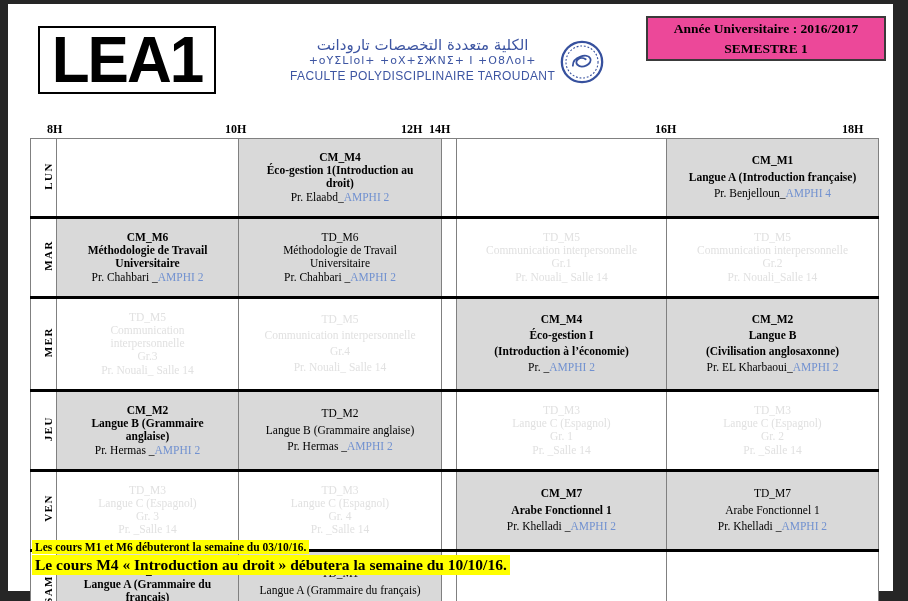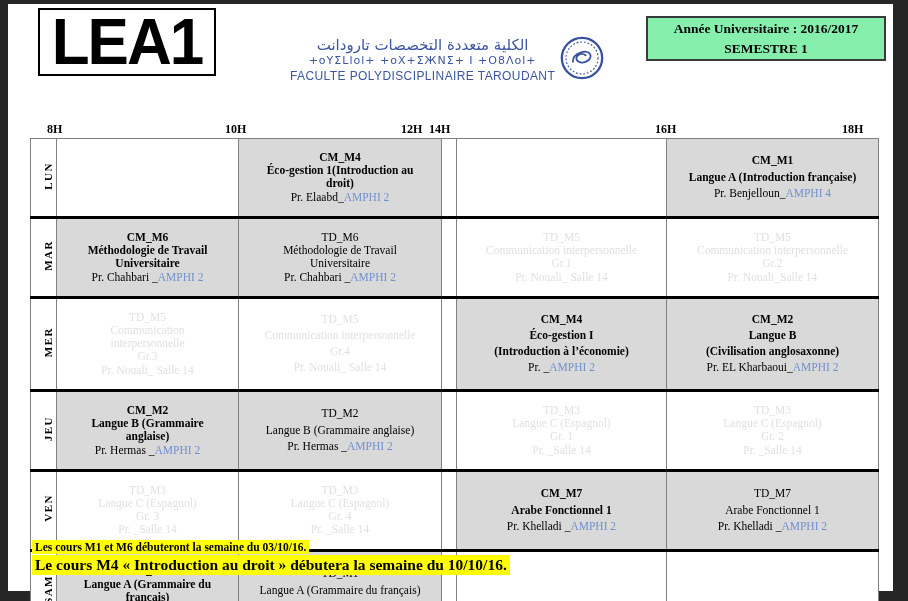--- a/index.html
+++ b/index.html
@@ -10,33 +10,33 @@
     --grid:#808080;
     --headblue:#3d55a2;
     --highlight:#ffff00;
   }
   *{margin:0;padding:0;box-sizing:border-box;}
   html,body{width:908px;height:601px;overflow:hidden;}
   body{background:var(--frame);position:relative;font-family:"Liberation Serif","DejaVu Serif",serif;}
   .page{position:absolute;left:8px;top:4px;width:885px;height:587px;background:#fff;}
 
   
-  .lea-box{position:absolute;left:30px;top:4px;width:178px;height:68px;border:2px solid #000;
+  .lea-box{position:absolute;left:30px;top:22px;width:178px;height:68px;border:2px solid #000;
     display:flex;align-items:center;justify-content:center;background:#fff;}
   .lea-box span{font-family:"Liberation Sans","DejaVu Sans",sans-serif;font-weight:bold;
     font-size:62px;line-height:1;letter-spacing:-2px;transform:scaleY(1.04);color:#000;}
-  .center-head{position:absolute;left:282px;top:32px;display:flex;align-items:flex-start;gap:5px;}
+  .center-head{position:absolute;left:282px;top:32px;display:flex;align-items:flex-end;gap:5px;}
   .inst{display:flex;flex-direction:column;align-items:center;color:var(--headblue);}
   .inst .ar{font-family:"DejaVu Sans",sans-serif;font-size:15px;line-height:1.2;direction:rtl;}
   .inst .tif{font-family:"DejaVu Sans",sans-serif;font-size:11px;letter-spacing:1px;line-height:1.3;}
   .inst .fac{font-family:"Liberation Sans","DejaVu Sans",sans-serif;font-size:12px;letter-spacing:.4px;line-height:1.35;}
   .seal{width:44px;height:44px;}
   .year-box{position:absolute;left:638px;top:12px;width:240px;height:45px;border:2px solid #3a3a3a;
     display:flex;flex-direction:column;align-items:center;justify-content:center;
-    font-weight:bold;font-size:13.5px;line-height:1.45;color:#000;background:#86efac;}
+    font-weight:bold;font-size:13.5px;line-height:1.45;color:#000;background:#ec4899;}
   .doc-title{position:absolute;left:0;top:92px;width:100%;text-align:center;
     font-weight:bold;font-size:15px;letter-spacing:.5px;color:#000;}
 
   
   .tt{position:absolute;left:22px;top:118px;width:848px;}
   .time-row{position:relative;height:16px;font-weight:bold;font-size:12px;}
   .time-row span{position:absolute;top:0;text-align:center;}
   .t0{left:17px}.t1{left:195px}.t2{left:371px}.t3{left:399px}.t4{left:625px}.t5{left:812px}
   table{border-collapse:collapse;width:848px;table-layout:fixed;}
   td{border:1px solid var(--grid);padding:11px;vertical-align:middle;background:#fff;}

